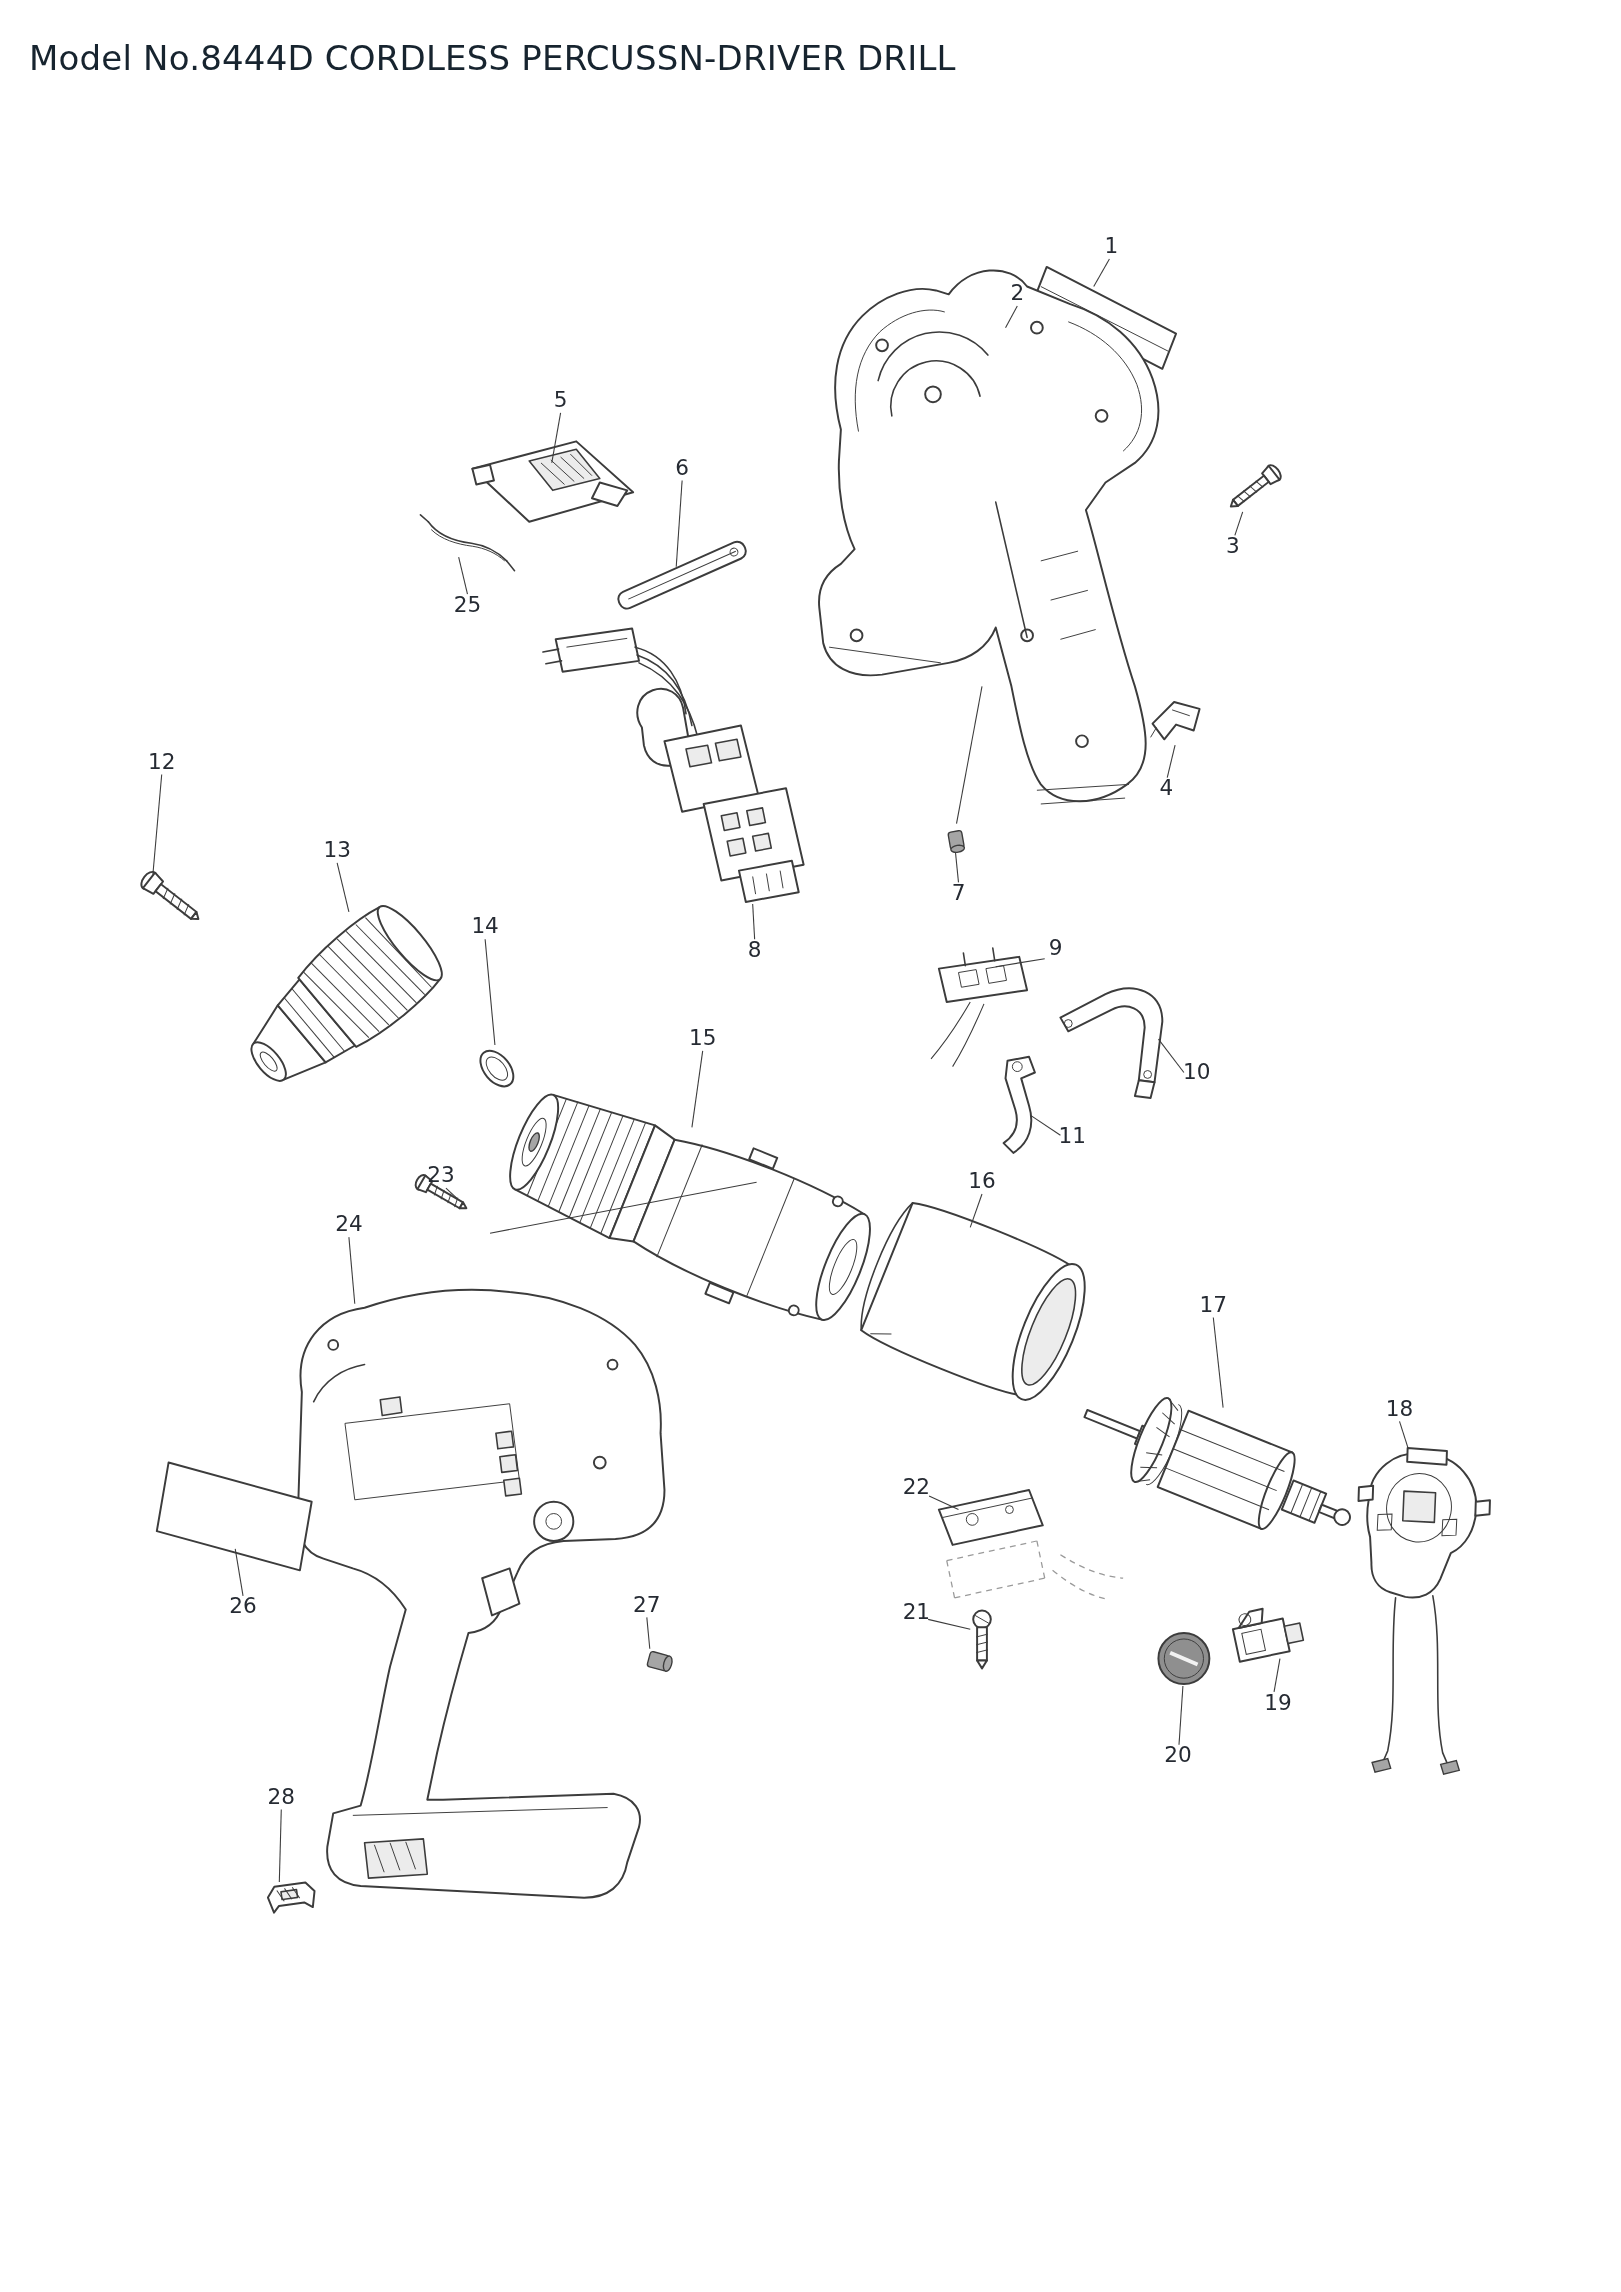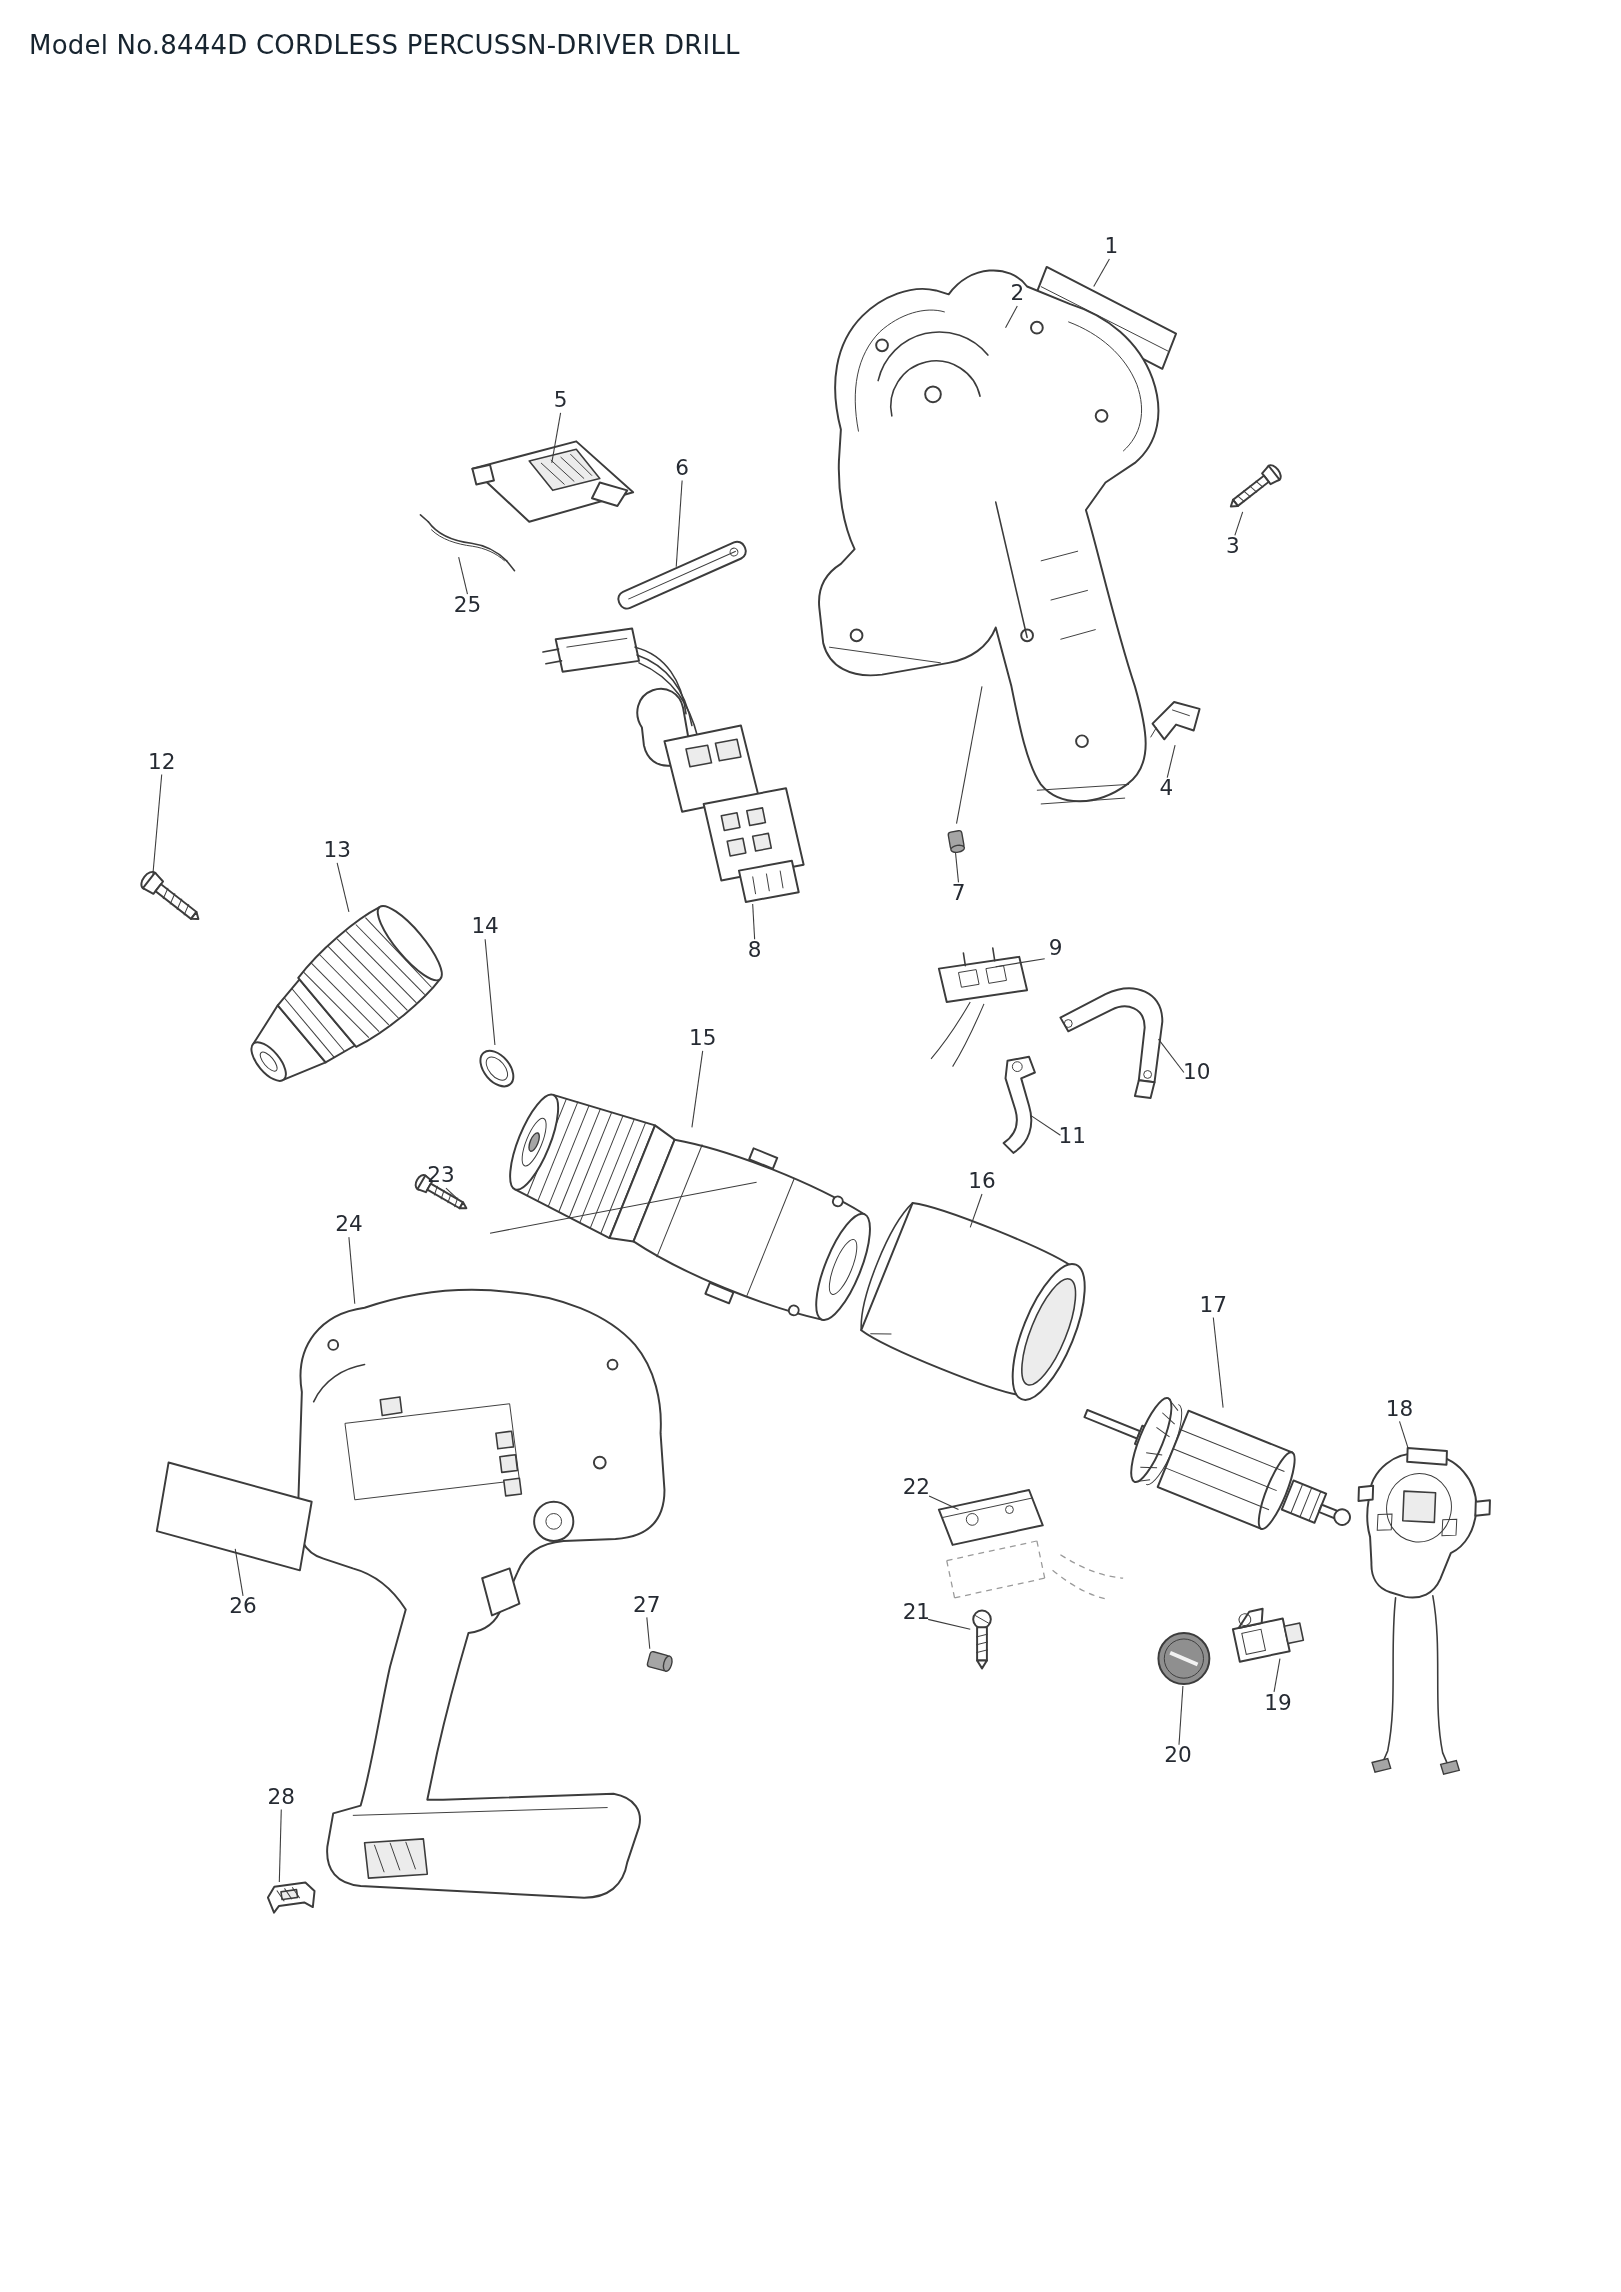--- a/index.html
+++ b/index.html
@@ -2,22 +2,22 @@
 <html style="--line: #3c3c3c; --text: #262b33; --title: #17242f; --paper: #ffffff;"><head>
 <meta charset="utf-8">
 <style>
   html,body{margin:0;padding:0;}
   body{
     width:1621px;height:2293px;position:relative;
     background:var(--paper,#ffffff);
     font-family:"DejaVu Sans",sans-serif;
   }
   .title{
-    position:absolute;left:29px;top:30px;
-    font-size:26px;color:var(--title,#17242f);letter-spacing:0.2px;
+    position:absolute;left:29px;top:38px;
+    font-size:34px;color:var(--title,#17242f);letter-spacing:0.2px;
   }
   svg{position:absolute;left:0;top:0;}
   .fw{fill:#ffffff;stroke:var(--line,#3c3c3c);stroke-width:2;stroke-linejoin:round;}
   .fg{fill:#ececec;stroke:var(--line,#3c3c3c);stroke-width:1.6;stroke-linejoin:round;}
   .fd{fill:#a5a5a5;stroke:var(--line,#3c3c3c);stroke-width:1.4;}
   .ln{fill:none;stroke:var(--line,#3c3c3c);stroke-width:1.6;stroke-linecap:round;}
   .thin{fill:none;stroke:var(--line,#3c3c3c);stroke-width:1;}
   .leader{fill:none;stroke:var(--line,#3c3c3c);stroke-width:1.1;}
   .dash{fill:none;stroke:#9a9a9a;stroke-width:1.3;stroke-dasharray:6 5;}
   .lbl{font-size:22px;fill:var(--text,#262b33);text-anchor:middle;font-family:"DejaVu Sans",sans-serif;}

